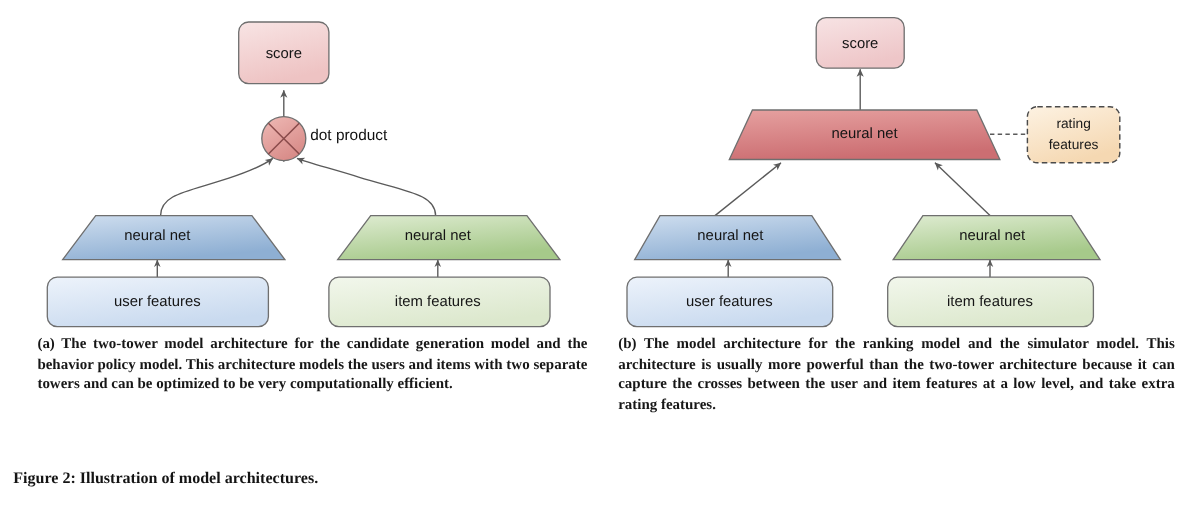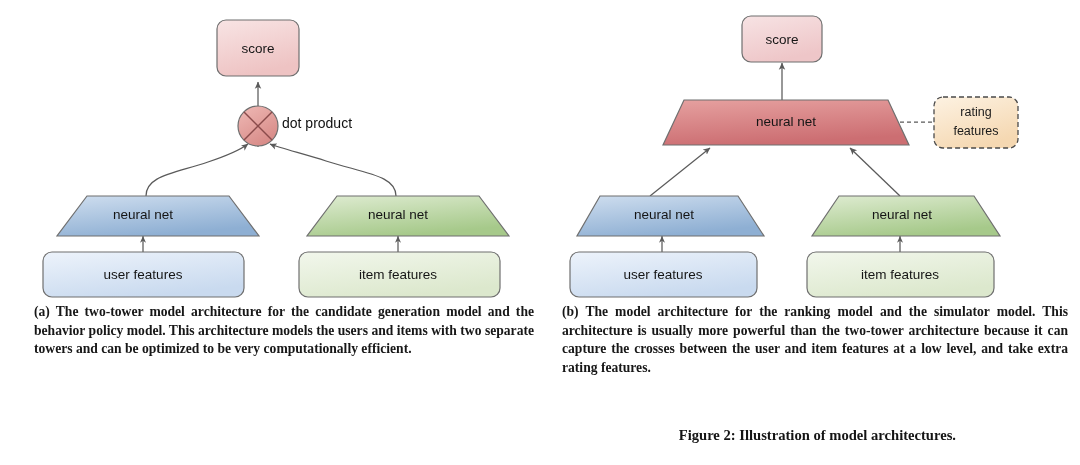--- a/index.html
+++ b/index.html
@@ -91,21 +91,21 @@
     text-justify: inter-word;
   }
   .caption-a { left: 22px;  width: 500px; }
   .caption-b { left: 550px; width: 506px; }
 
   .figure-caption {
     position: absolute;
     left: 0;
     top: 427px;
     width: 944px;
-    text-align: right;
+    text-align: left;
     font-family: "Liberation Serif", serif;
     font-weight: bold;
     font-size: 14.6px;
     color: #141414;
   }
 </style>
 </head>
 <body>
 
 <div id="figure-root">

